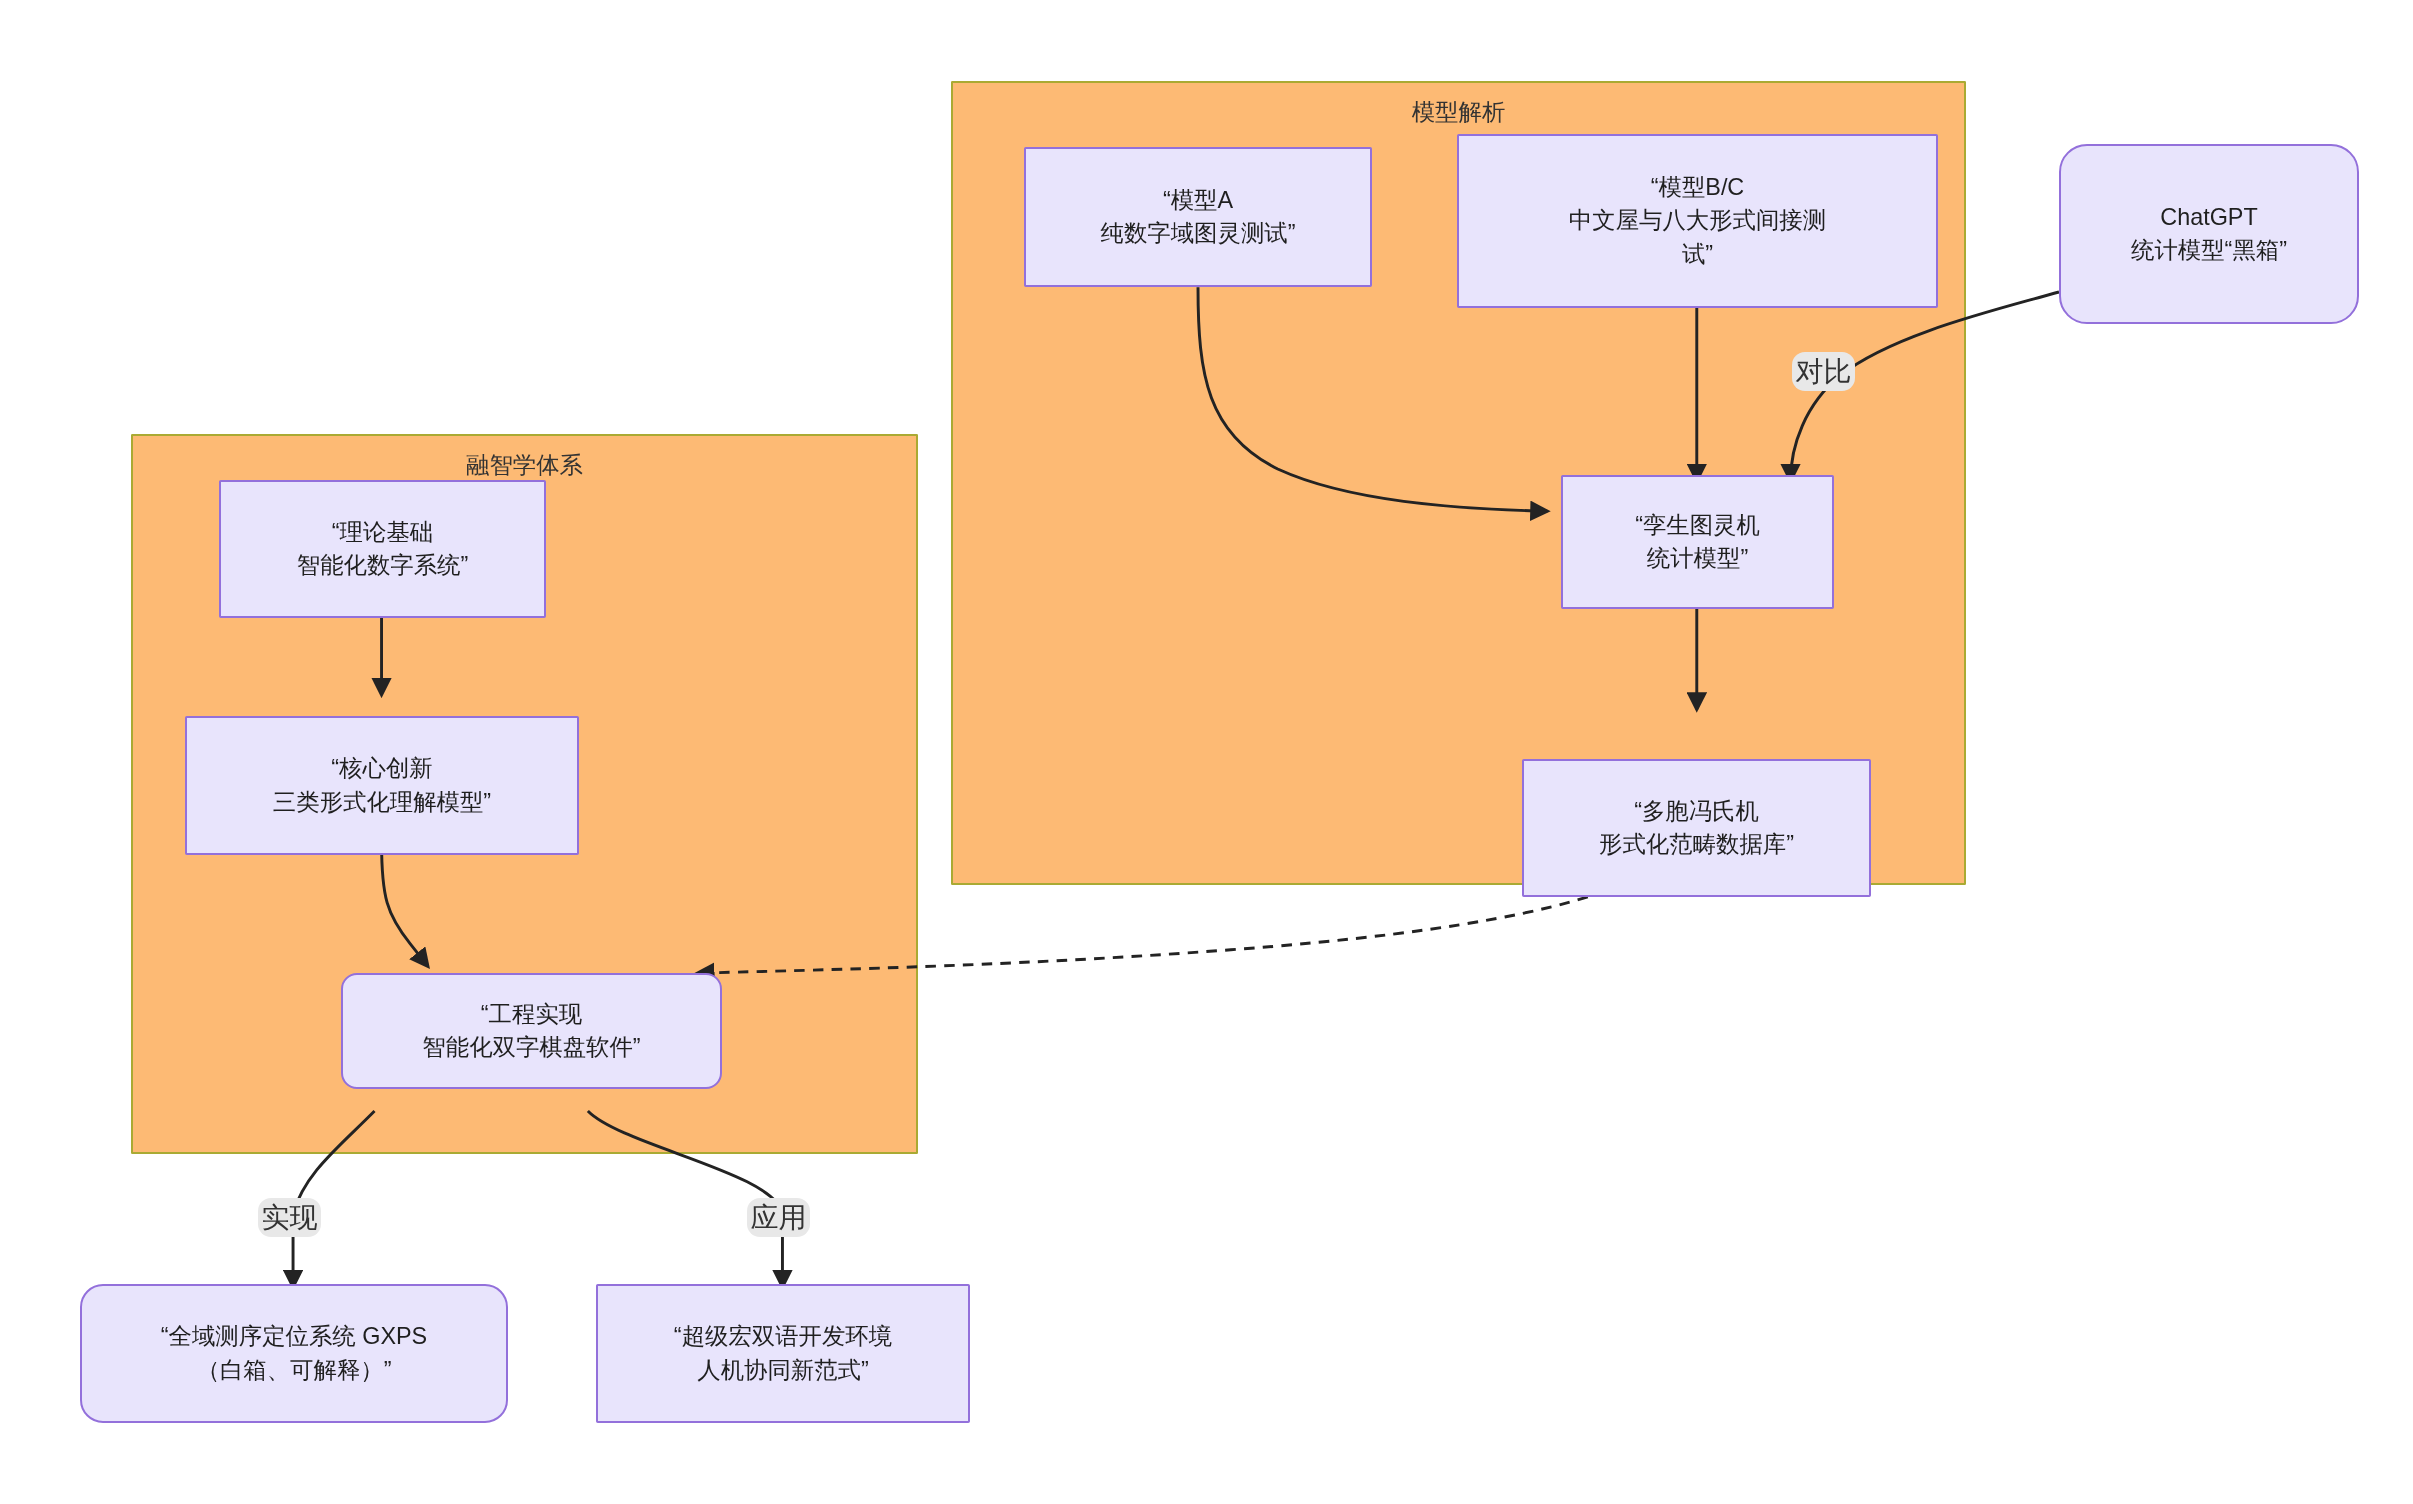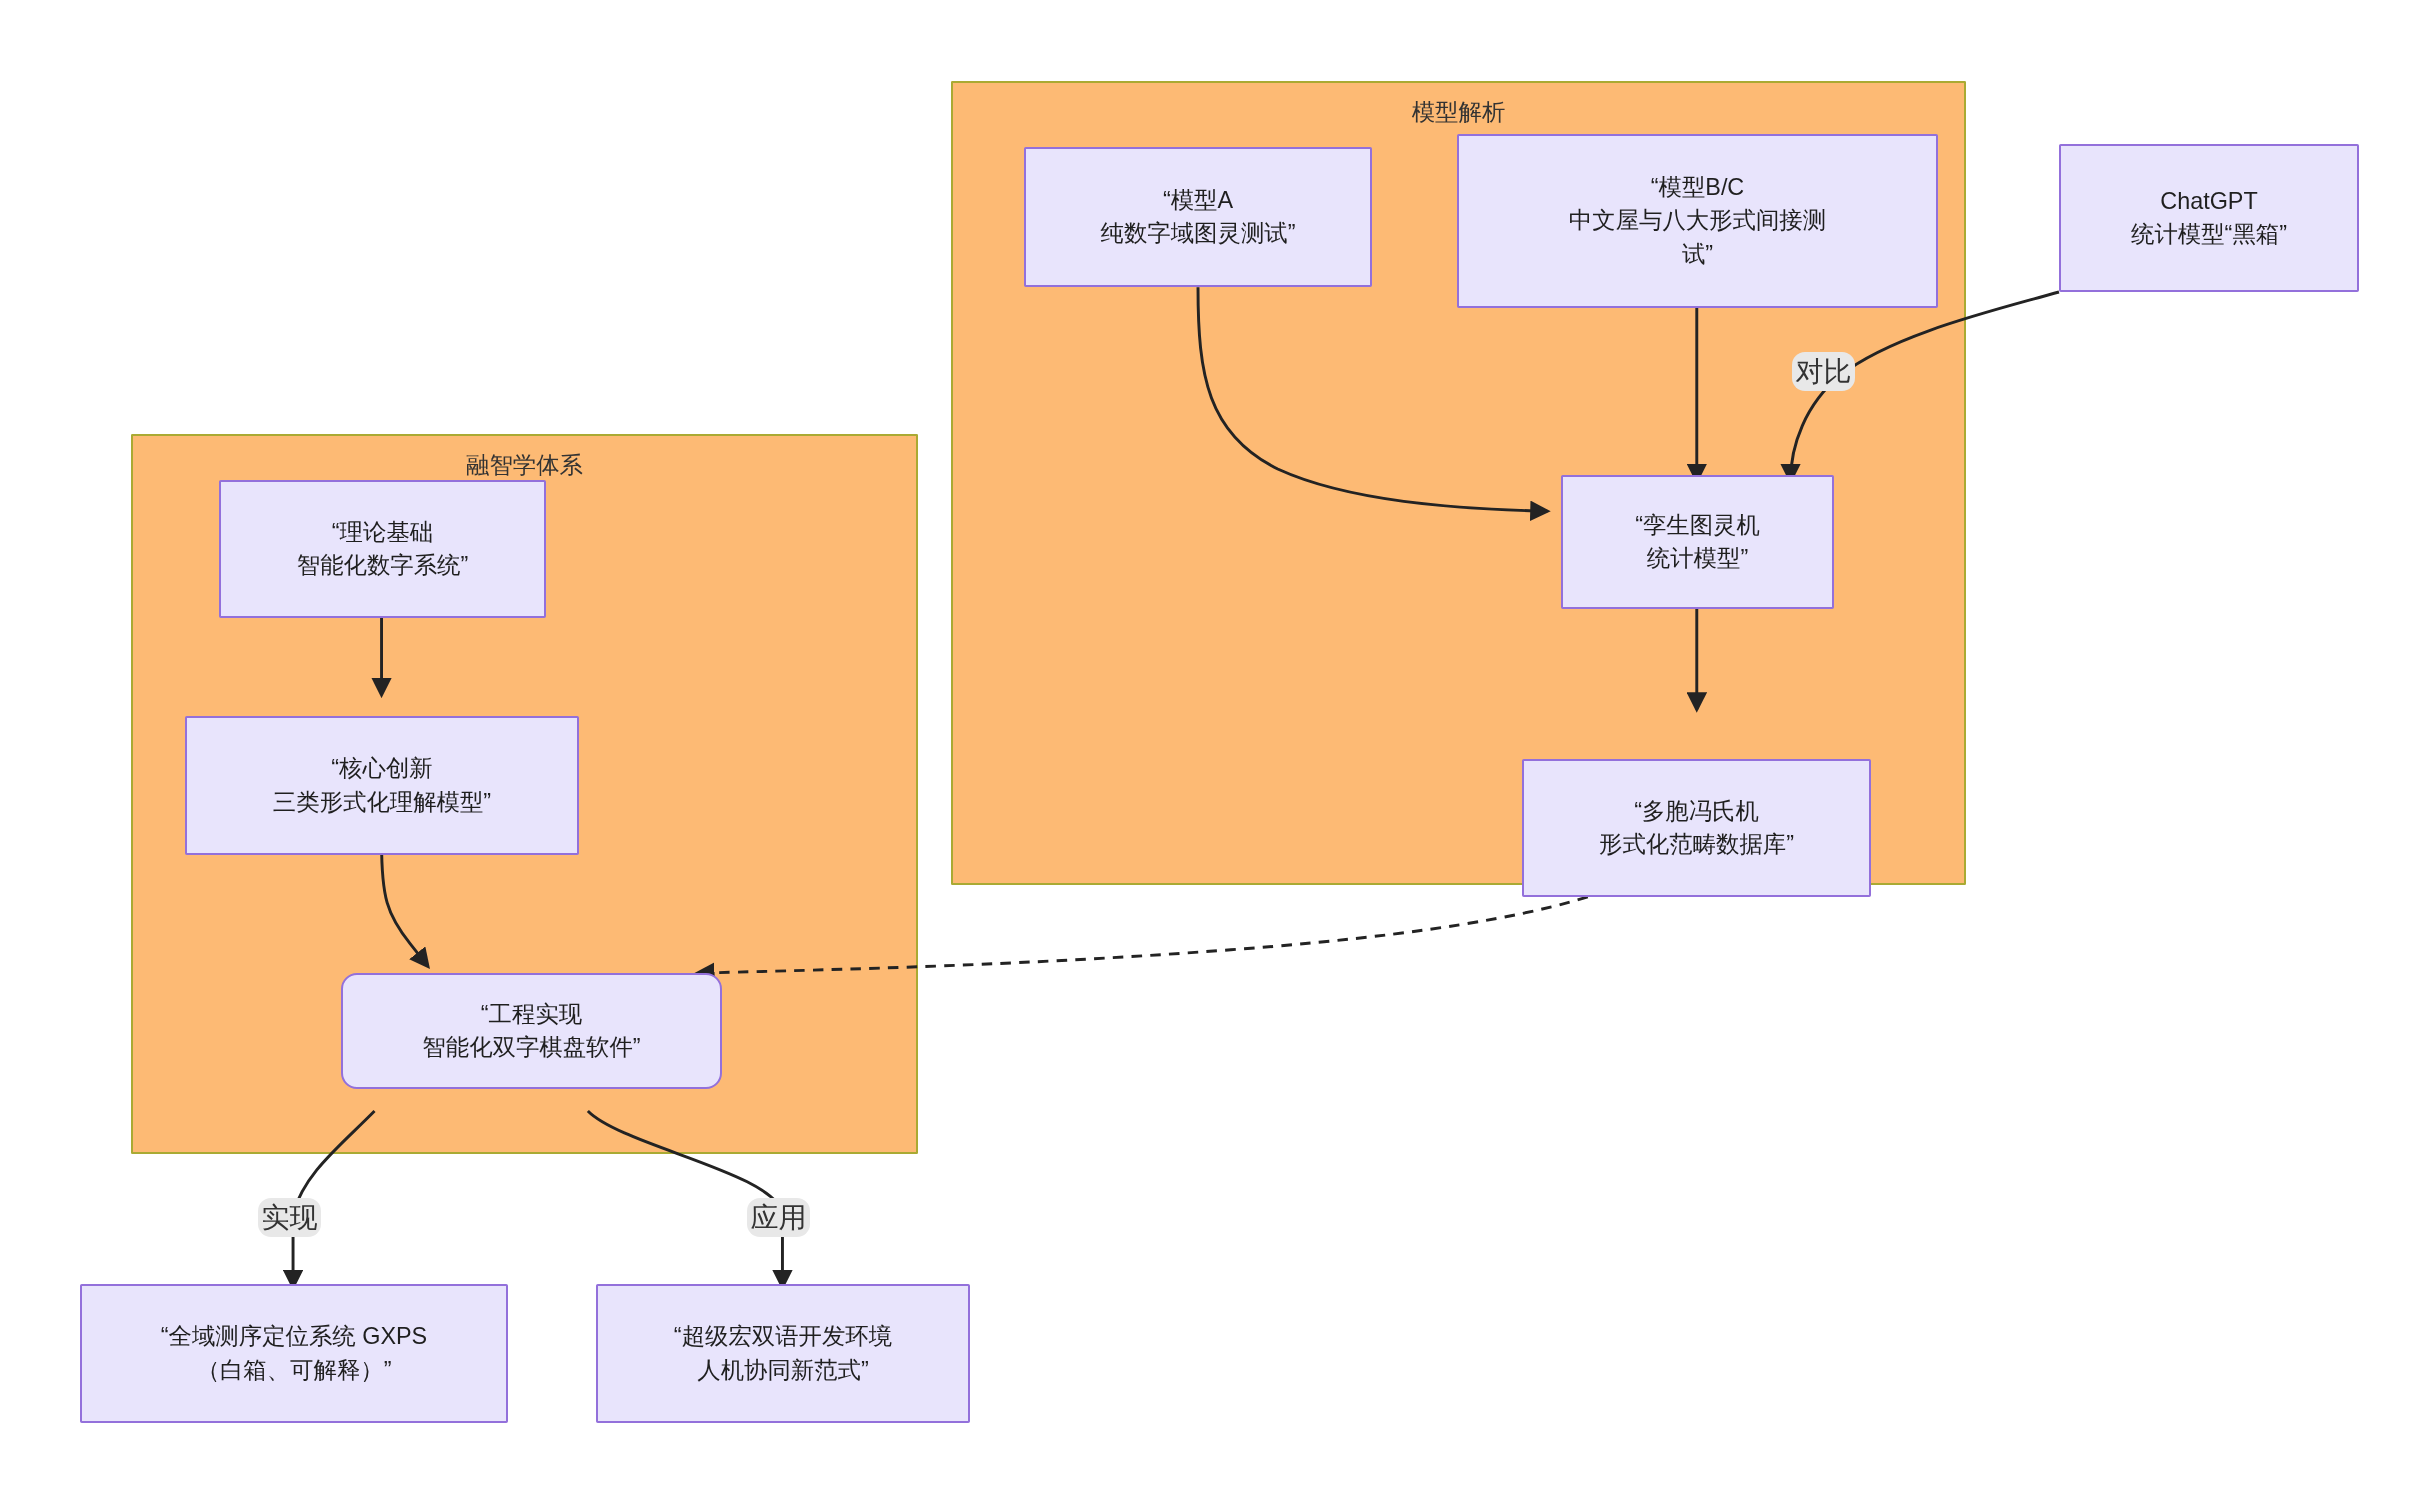--- a/index.html
+++ b/index.html
@@ -133,21 +133,21 @@
   <div class="node" style="left:185px; top:716px; width:394px; height:139px;">
     <span class="line">“核心创新</span>
     <span class="line">三类形式化理解模型”</span>
   </div>
 
   <div class="node" style="left:341px; top:973px; width:381px; height:116px;border-radius:16px;">
     <span class="line">“工程实现</span>
     <span class="line">智能化双字棋盘软件”</span>
   </div>
 
-  <div class="node" style="left:80px; top:1284px; width:428px; height:139px;">
+  <div class="node" style="left:80px; top:1284px; width:428px; height:139px;border-radius:23px;">
     <span class="line">“全域测序定位系统 GXPS</span>
     <span class="line">（白箱、可解释）”</span>
   </div>
 
   <div class="node" style="left:596px; top:1284px; width:374px; height:139px;">
     <span class="line">“超级宏双语开发环境</span>
     <span class="line">人机协同新范式”</span>
   </div>
 
   <div class="node" style="left:1024px; top:147px; width:348px; height:140px;">
@@ -164,21 +164,21 @@
   <div class="node" style="left:1561px; top:475px; width:273px; height:134px;">
     <span class="line">“孪生图灵机</span>
     <span class="line">统计模型”</span>
   </div>
 
   <div class="node" style="left:1522px; top:716px; width:349px; height:138px;margin-top:43px;">
     <span class="line">“多胞冯氏机</span>
     <span class="line">形式化范畴数据库”</span>
   </div>
 
-  <div class="node" style="left:2059px; top:144px; width:300px; height:148px;">
+  <div class="node" style="left:2059px; top:144px; width:300px; height:180px;border-radius:28px;">
     <span class="line">ChatGPT</span>
     <span class="line">统计模型“黑箱”</span>
   </div>
 
   <div class="edge-label" style="left:1792px; top:352px;">对比</div>
 
   <div class="edge-label" style="left:258px; top:1198px;">实现</div>
 
   <div class="edge-label" style="left:747px; top:1198px;">应用</div>
 

